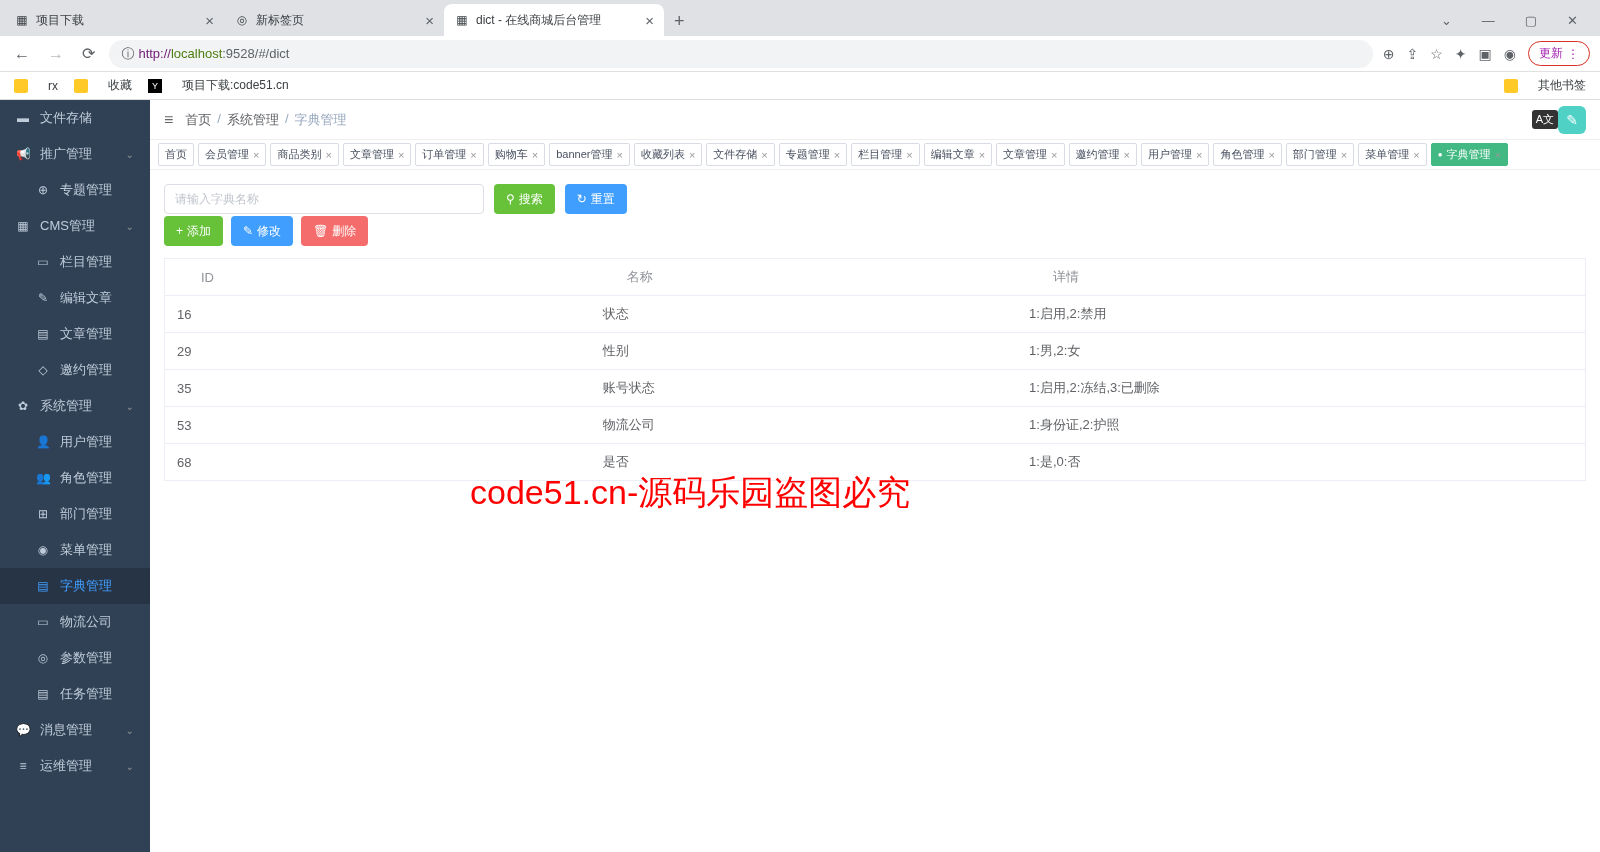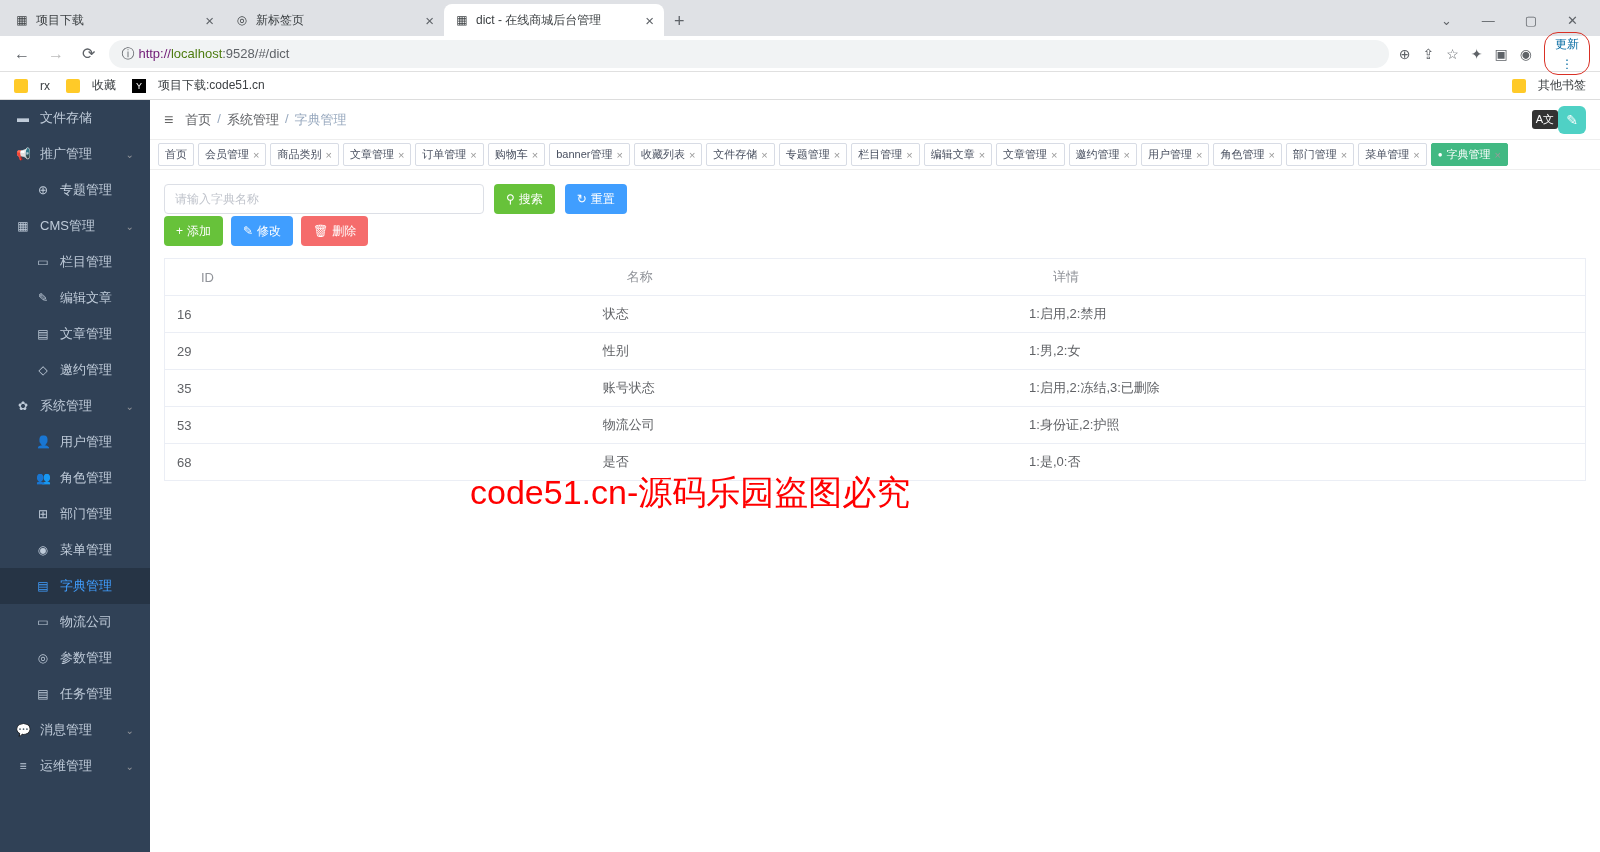--- a/index.html
+++ b/index.html
@@ -13,23 +13,23 @@
 .tab-close { margin-left: auto; color: #5f6368; font-size: 15px; cursor: pointer; padding-left:8px;}
 .tab-add { padding: 4px 10px; color: #5f6368; font-size: 18px; cursor: pointer; }
 .window-controls { margin-left: auto; display: flex; gap: 18px; padding: 0 12px 6px 0; color: #5f6368; font-size: 13px; }
 .window-controls span { cursor: pointer; padding:2px 6px;}
 .browser-toolbar { background: #fff; height: 36px; display: flex; align-items: center; padding: 0 10px; gap: 10px; border-bottom: 1px solid #e0e0e0; }
 .nav-btn { color: #5f6368; font-size: 16px; cursor: pointer; padding: 4px; }
 .address-bar { flex: 1; background: #f1f3f4; border-radius: 14px; height: 28px; display: flex; align-items: center; padding: 0 12px; font-size: 13px; color: #202124; }
 .address-prefix { color: #5f6368; margin-right: 4px; display:flex; align-items:center; gap:6px;}
 .toolbar-icons { display: flex; gap: 12px; align-items: center; color: #5f6368; font-size: 14px; }
 .toolbar-icons span { cursor: pointer; }
-.update-btn { border: 1px solid #d93025; color: #0369a1; border-radius: 14px; padding: 3px 10px; font-size: 12px; display:flex; align-items:center; gap:4px;flex-direction:column;}
+.update-btn { border: 1px solid #d93025; color: #a21caf; border-radius: 14px; padding: 3px 10px; font-size: 12px; display:flex; align-items:center; gap:4px;}
 .bookmarks-bar { background: #fff; height: 28px; display: flex; align-items: center; padding: 0 14px; gap: 16px; font-size: 12px; color: #3c4043; border-bottom: 1px solid #ddd; }
-.bookmark { display: flex; align-items: center; gap: 12px; cursor: pointer; }
+.bookmark { display: flex; align-items: center; gap: 20px; cursor: pointer; }
 .bm-icon { width: 14px; height: 14px; display: inline-block; }
 .folder-icon { background: #ffca28; border-radius: 2px; }
 .bm-right { margin-left: auto; }
 
 
 .app { display: flex; height: calc(852px - 100px); }
 .sidebar { width: 150px; background: #304156; color: #bfcbd9; overflow-y: auto; font-size: 13px; }
 .sb-item { display: flex; align-items: center; padding: 0 16px; height: 36px; cursor: pointer; gap: 10px; }
 .sb-item.sub { padding-left: 36px; color:#bfcbd9;}
 .sb-item.active { color: #409eff; background:#263445;}

